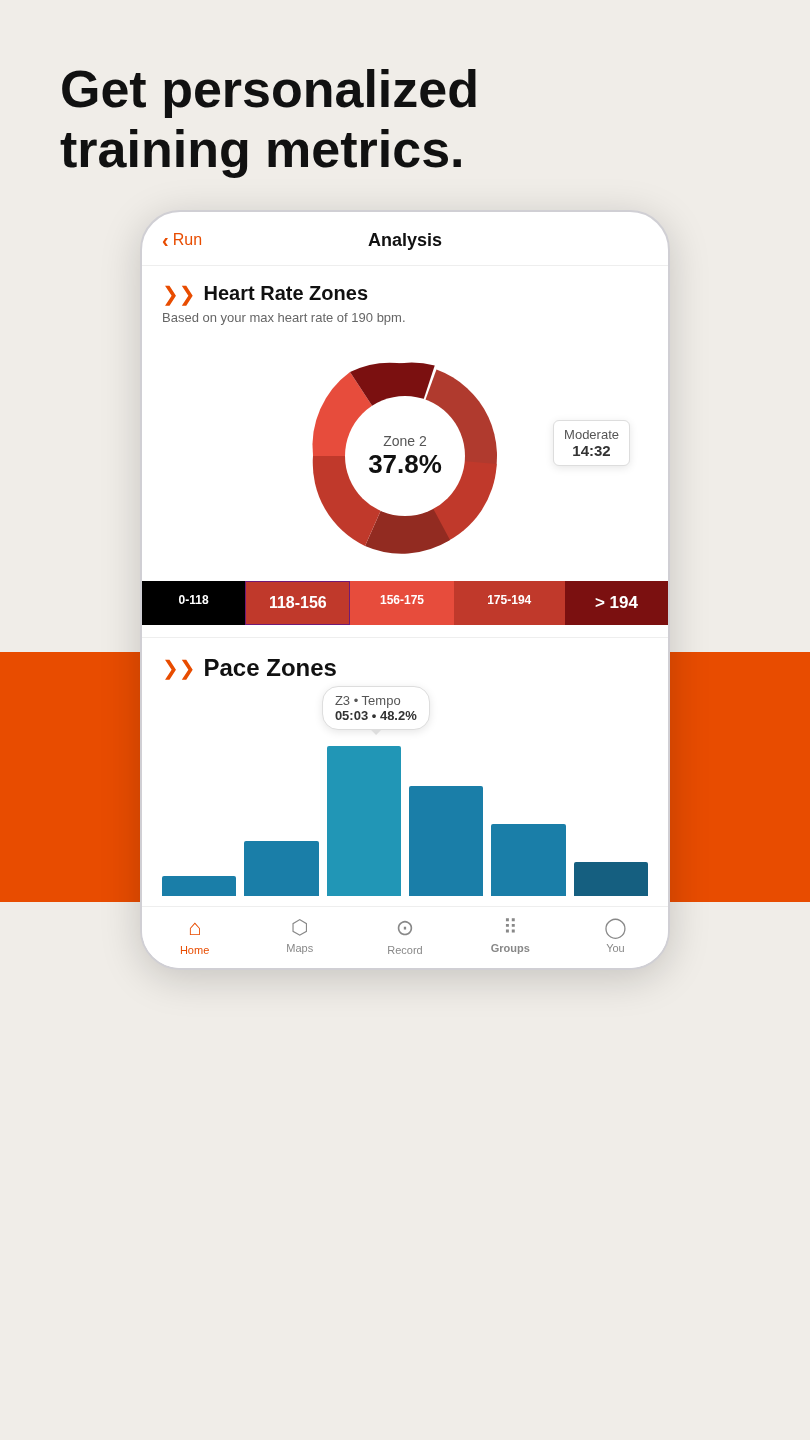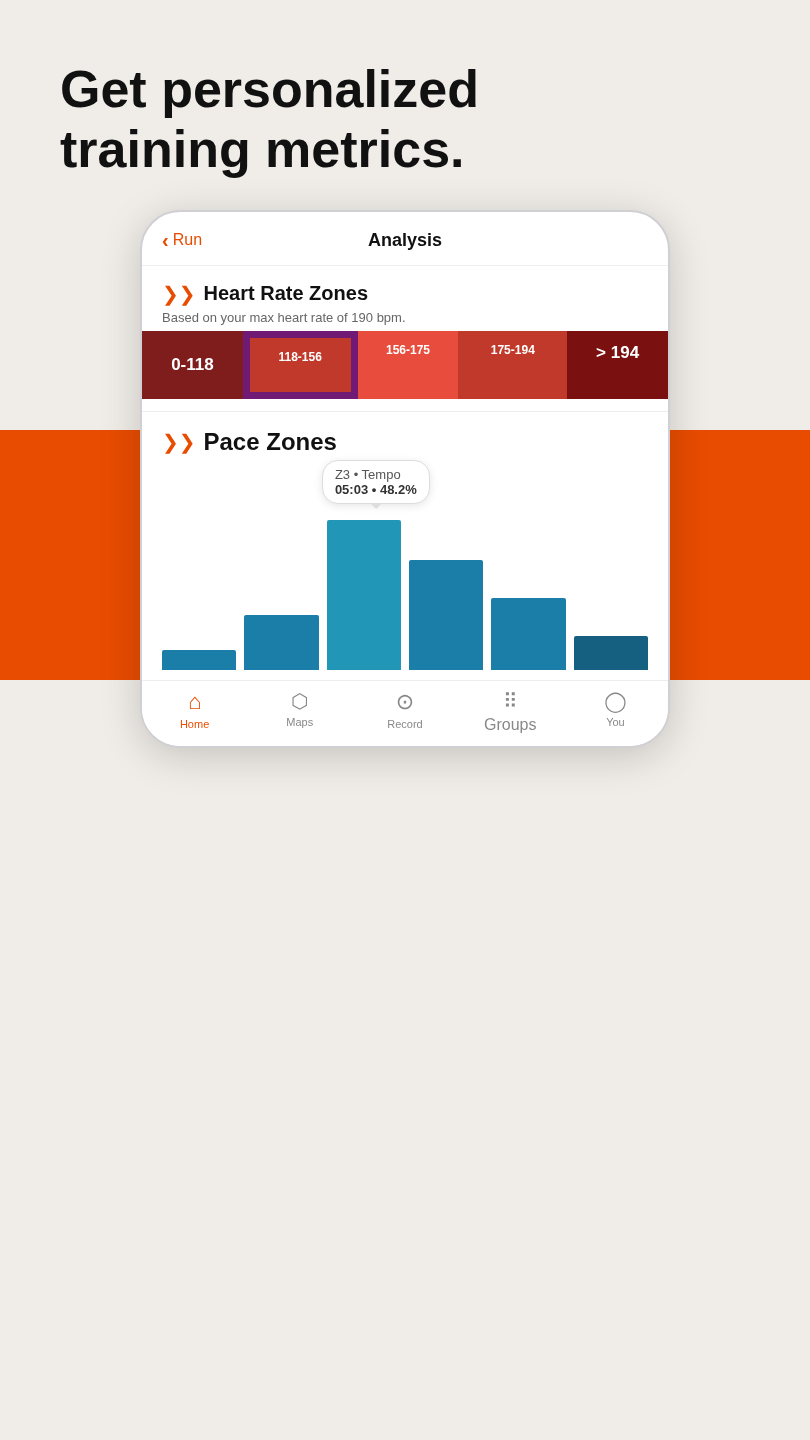--- a/index.html
+++ b/index.html
@@ -34,26 +34,51 @@
       <span style="font-size: 18px; font-weight: 700; color: #111;">Analysis</span>
     </div>
 
     <div style="padding: 16px 20px 0 20px;">
       <div style="display: flex; align-items: center; gap: 8px; margin-bottom: 4px;">
         <span style="color: #e84c00; font-size: 20px;">❯❯</span>
         <span style="font-size: 20px; font-weight: 800; color: #111;">Heart Rate Zones</span>
       </div>
       <div style="font-size: 13px; color: #666; margin-bottom: 6px;">Based on your max heart rate of 190 bpm.</div>
 
+      <div style="display: flex; justify-content: center; align-items: center; position: relative; height: 250px; margin: 0;">
+        <svg width="220" height="220" viewBox="0 0 220 220">
+
+          <path d="M110,110 L110,18 A92,92 0 0,1 155,26 Z" fill="#7b1010" transform="rotate(-10, 110, 110)"></path>
+
+          <path d="M110,110 L110,18 A92,92 0 0,1 202,110 Z" fill="#b03a2e" transform="rotate(20, 110, 110)"></path>
+
+          <path d="M110,110 L202,110 A92,92 0 0,1 155,194 Z" fill="#c0392b" transform="rotate(5, 110, 110)"></path>
+          <path d="M110,110 L155,194 A92,92 0 0,1 70,200 Z" fill="#922b21"></path>
+          <path d="M110,110 L70,200 A92,92 0 0,1 18,110 Z" fill="#c0392b"></path>
+          <path d="M110,110 L18,110 A92,92 0 0,1 55,26 Z" fill="#e74c3c"></path>
+          <path d="M110,110 L55,26 A92,92 0 0,1 110,18 Z" fill="#7b1010"></path>
+
+          <circle cx="110" cy="110" r="60" fill="white"></circle>
+        </svg>
+        <div style="position: absolute; text-align: center; top: 50%; left: 50%; transform: translate(-50%, -50%);">
+          <div style="font-size: 14px; color: #555;">Zone 2</div>
+          <div style="font-size: 26px; font-weight: 700; color: #111;">37.8%</div>
+        </div>
+
+        <div style="position: absolute; right: 18px; top: 45%; transform: translateY(-50%); background: #fff; border: 1px solid #ddd; border-radius: 6px; padding: 6px 10px; font-size: 13px; color: #333; box-shadow: 0 2px 8px rgba(0,0,0,0.1); text-align: center;">
+          <div style="font-size: 13px; color: #555;">Moderate</div>
+          <div style="font-size: 15px; font-weight: 700;">14:32</div>
+        </div>
+      </div>
 
       <div style="display: flex; margin: 0 -20px; overflow: hidden;">
-        <div style="flex: 1; padding: 24px 4px; text-align: center; font-size: 17px; color: #fff; font-weight: 600; background: #7f1d1d;">
+        <div style="flex: 1; padding: 12px 4px; text-align: center; font-size: 12px; color: #fff; font-weight: 600; background: #000000;">
           <span>0-118</span>
         </div>
-        <div style="flex: 1; padding: 12px 4px; text-align: center; font-size: 12px; color: #fff; font-weight: 600; background: #c0392b; border: 7px solid #701a75;">
+        <div style="flex: 1; padding: 12px 4px; text-align: center; font-size: 16px; color: #fff; font-weight: 600; background: #c0392b; border: 1px solid #701a75;">
           <span>118-156</span>
         </div>
         <div style="flex: 1; padding: 12px 4px; text-align: center; font-size: 12px; color: #fff; font-weight: 600; background: #e74c3c;">
           <span>156-175</span>
         </div>
         <div style="flex: 1; padding: 12px 8px; text-align: center; font-size: 12px; color: #fff; font-weight: 600; background: #c0392b;">
           <span>175-194</span>
         </div>
         <div style="flex: 1; padding: 12px 4px; text-align: center; font-size: 17px; color: #fff; font-weight: 600; background: #7b1010;">
           <span>&gt; 194</span>
@@ -96,21 +121,21 @@
       <div style="flex: 1; display: flex; flex-direction: column; align-items: center; gap: 3px; cursor: pointer;">
         <span style="font-size: 20px; color: #888;">⬡</span>
         <span style="font-size: 11px; color: #888;">Maps</span>
       </div>
       <div style="flex: 1; display: flex; flex-direction: column; align-items: center; gap: 3px; cursor: pointer;">
         <span style="font-size: 22px; color: #888;">⊙</span>
         <span style="font-size: 11px; color: #888;">Record</span>
       </div>
       <div style="flex: 1; display: flex; flex-direction: column; align-items: center; gap: 3px; cursor: pointer;">
         <span style="font-size: 20px; color: #888;">⠿</span>
-        <span style="font-size: 16px; color: #888;">Groups</span>
+        <span style="font-size: 11px; color: #888; font-weight: bold;">Groups</span>
       </div>
       <div style="flex: 1; display: flex; flex-direction: column; align-items: center; gap: 3px; cursor: pointer;">
         <span style="font-size: 20px; color: #888;">◯</span>
         <span style="font-size: 11px; color: #888;">You</span>
       </div>
     </div>
 
   </div>
 </div>
 

